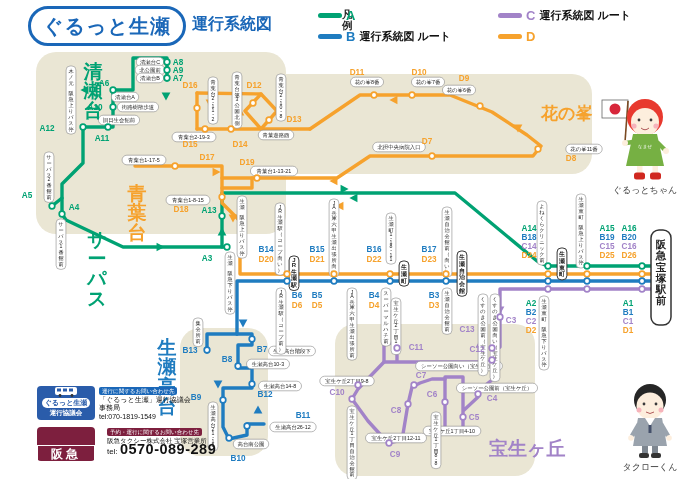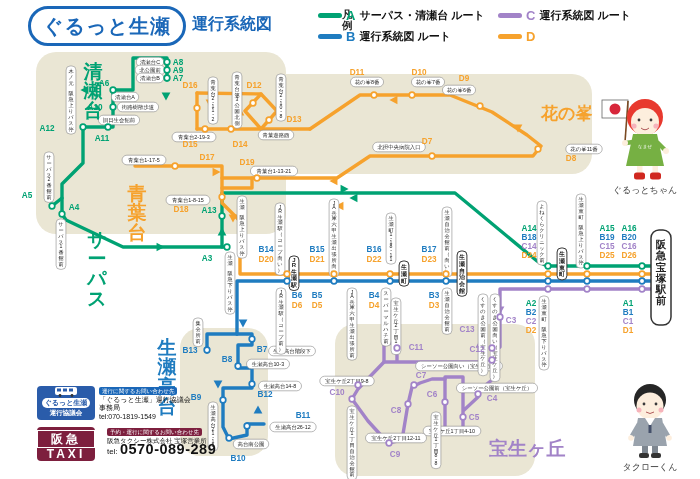--- a/index.html
+++ b/index.html
@@ -20,21 +20,21 @@
   #leg-c{left:498px;top:8px;}  #leg-d{left:498px;top:29px;}
   
   #assoc-box{left:37px;top:386px;width:58px;height:34px;background:#2a5caa;border-radius:4px;
              display:flex;flex-direction:column;align-items:center;}
   #assoc-pill{margin-top:1px;background:#fff;border-radius:6px;padding:0 3px;font-size:7px;font-weight:900;color:#2a5caa;line-height:10px;}
   #assoc-sub{color:#fff;font-size:6.5px;font-weight:bold;line-height:9px;}
   .badge{display:inline-block;color:#fff;font-size:5.5px;padding:1px 3px;border-radius:2px;line-height:6px;}
   #assoc-text{left:99px;top:387px;font-size:7px;color:#111;line-height:8.5px;}
   #taxi-box{left:37px;top:427px;width:58px;height:34px;background:#7d1f3e;border-radius:4px;
             display:flex;flex-direction:column;align-items:center;}
-  #taxi-frame{margin-top:3px;border:1.5px solid #fff;padding:0 13px;font-size:12px;font-weight:900;color:#fff;line-height:16px;letter-spacing:3px;}
+  #taxi-frame{margin-top:18px;border:1.5px solid #fff;padding:0 13px;font-size:12px;font-weight:900;color:#fff;line-height:16px;letter-spacing:3px;}
   #taxi-sub{color:#fff;font-size:12px;font-weight:bold;letter-spacing:3px;line-height:12px;}
   #taxi-text{left:99px;top:428px;font-size:6.5px;color:#111;line-height:8.5px;margin-left:8px;}
   #taxi-tel{font-size:8px;color:#111;}
   #taxi-tel b{font-size:14.5px;font-weight:900;letter-spacing:0.5px;}
   .cap{font-size:9px;fill:#444;}
 </style>
 </head>
 <body>
 
 <div id="page">
@@ -391,21 +391,20 @@
     </g>
   </svg>
 
   <div id="logo-pill" class="abs">ぐるっと生瀬</div>
   <div id="subtitle" class="abs">運行系統図</div>
 
   <div id="legend-label" class="abs">凡例</div>
   <div id="leg-a" class="abs leg-item">
     <span class="leg-swatch" style="background: rgb(0, 162, 115);"></span>
     <span class="leg-letter" style="color: rgb(0, 162, 115);">A</span>
-    <span class="leg-name">サーパス・清瀬台 ルート</span>
   </div>
   <div id="leg-b" class="abs leg-item">
     <span class="leg-swatch" style="background: rgb(31, 124, 192);"></span>
     <span class="leg-letter" style="color: rgb(31, 124, 192);">B</span>
     <span class="leg-name">運行系統図 ルート</span>
   </div>
   <div id="leg-c" class="abs leg-item">
     <span class="leg-swatch" style="background: rgb(162, 131, 200);"></span>
     <span class="leg-letter" style="color: rgb(162, 131, 200);">C</span>
     <span class="leg-name">運行系統図 ルート</span>

